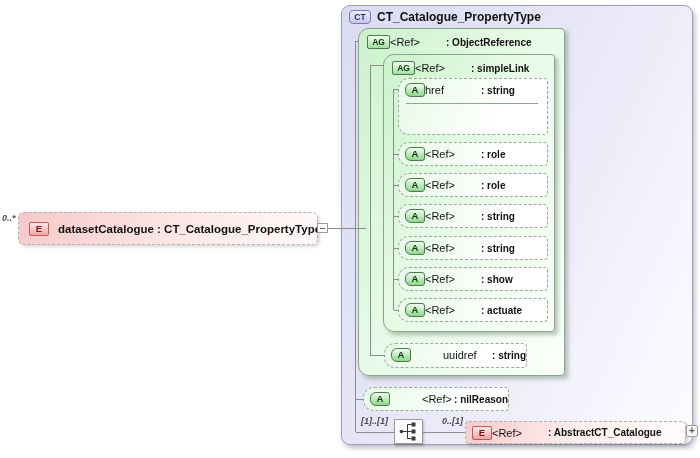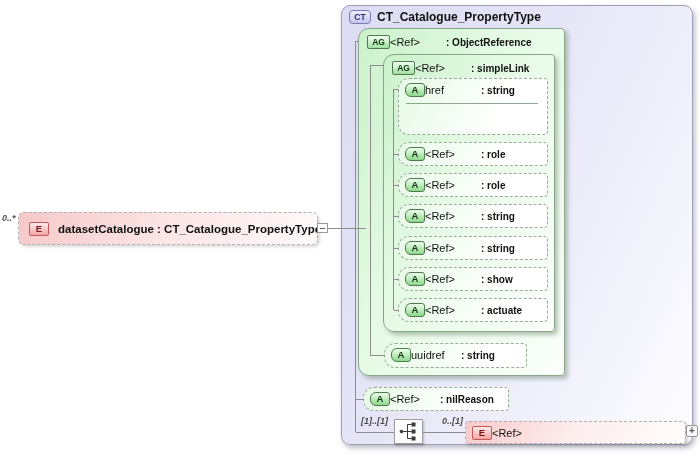--- a/index.html
+++ b/index.html
@@ -52,21 +52,21 @@
   .ic-ct{width:22px;height:14px;font-size:8.5px;border:1px solid #7a7ab6;border-radius:4px;color:#2c2c74;
          background:linear-gradient(180deg,#eeeefc,#c6c6ec);}
   .ic-ag{width:23px;height:14px;font-size:8.5px;border:1px solid #4e7a4e;border-radius:2px;color:#173417;
          background:linear-gradient(180deg,#f2fff2,#a0e0a0);}
   .ic-a{width:20px;height:14px;font-size:9.5px;border:1px solid #4e7a4e;border-radius:6px 3px 3px 6px;color:#173417;
         background:linear-gradient(180deg,#eeffee,#8cd88c);}
   .ic-e{width:20px;height:14px;font-size:9.5px;border:1px solid #c25a5a;border-radius:2px;color:#7a1515;
         background:linear-gradient(180deg,#ffe9e9,#f2a4a4);}
 
   .ref{width:56px;font-size:11px;font-weight:normal;color:#111;white-space:nowrap;}
-  .ref-n{width:50px;}
+  .ref-n{width:50px;padding-left:32px;}
   .typ{font-size:10px;font-weight:bold;color:#111;white-space:nowrap;}
 
   .card{position:absolute;font-size:9px;font-style:italic;font-weight:bold;color:#4a4a4a;white-space:nowrap;}
 
   
   .mini-sq{left:317px;top:223px;width:11px;height:10px;border:1px solid #9a9a9a;background:#fdfdfd;
            display:flex;align-items:center;justify-content:center;}
   .mini-sq i{display:block;width:5px;height:1px;background:#666;}
   .plus-btn{left:686px;top:425px;width:12px;height:12px;border:1px solid #9a9a9a;border-radius:2px;
             background:#f7f7fa;color:#555;font-size:10px;line-height:10px;font-weight:bold;
@@ -183,20 +183,21 @@
       <rect x="16.5" y="2.5" width="4" height="4" fill="#3a3a3a"></rect>
       <rect x="16.5" y="9.5" width="4" height="4" fill="#3a3a3a"></rect>
       <rect x="16.5" y="16.5" width="4" height="4" fill="#3a3a3a"></rect>
     </svg>
   </div>
 
   <div class="abs el-box abs-el">
     <div class="attr-row">
       <span class="ic ic-e">E</span>
       <span class="ref">&lt;Ref&gt;</span>
+      <span class="typ">: AbstractCT_Catalogue</span>
     </div>
   </div>
   <div class="abs plus-btn">+</div>
 
   <span class="card" style="left:2px;top:213px">0..*</span>
   <div class="abs el-box src-el">
     <span class="ic ic-e">E</span>
     <span class="src-label">datasetCatalogue : CT_Catalogue_PropertyType</span>
   </div>
   <div class="abs mini-sq">

